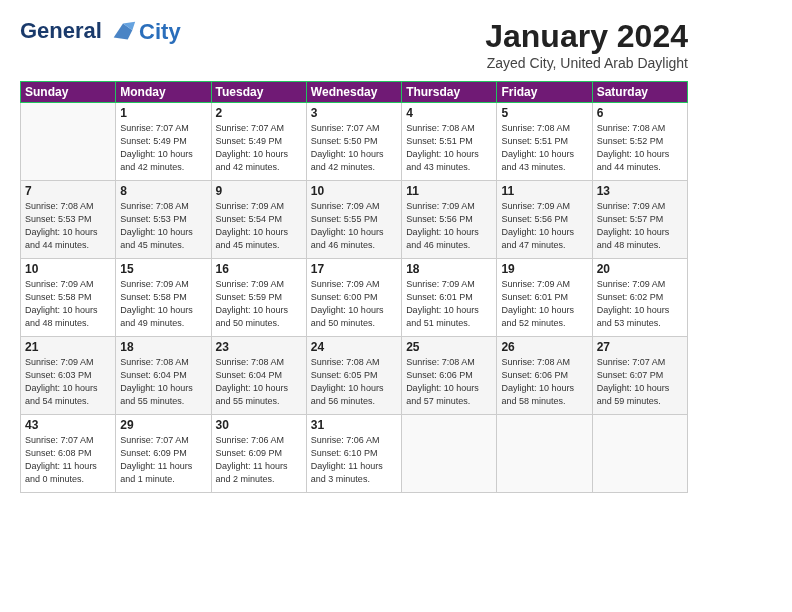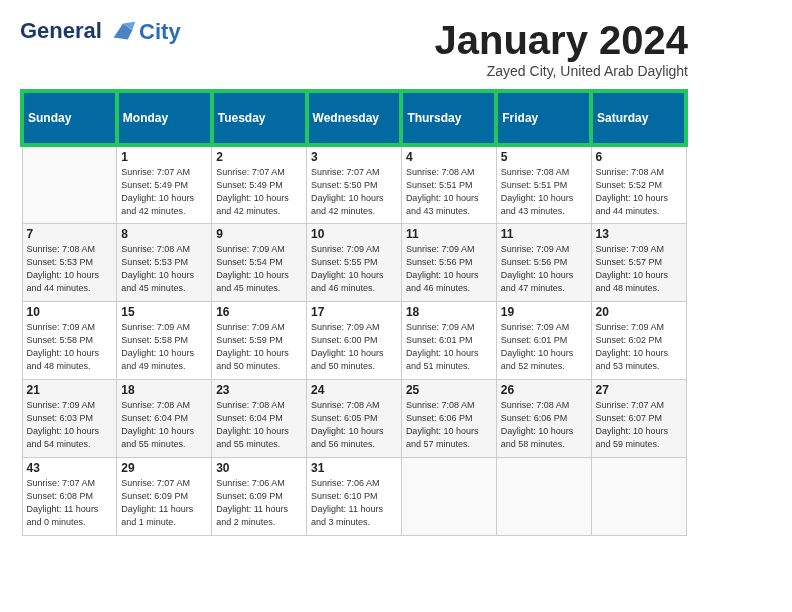--- a/index.html
+++ b/index.html
@@ -26,41 +26,41 @@
     }
     .logo-icon {
       width: 28px;
       height: 28px;
       margin-left: 2px;
     }
     .title-area {
       text-align: right;
     }
     .month-title {
-      font-size: 40px;
+      font-size: 32px;
       font-weight: bold;
       color: #222;
     }
     .subtitle {
       font-size: 14px;
       color: #444;
     }
     table {
       width: 100%;
       border-collapse: collapse;
       table-layout: fixed;
     }
     thead tr th {
-      background-color: #0369a1;
+      background-color: #701a75;
       color: #fff;
       font-size: 12px;
       font-weight: bold;
-      padding: 18px 4px;
+      padding: 3px 4px;
       text-align: left;
-      border: 4px solid #22c55e;
+      border: 1px solid #22c55e;
     }
     tbody tr td {
       vertical-align: top;
       border: 1px solid #ccc;
       padding: 3px 4px;
       font-size: 9.5px;
       color: #222;
       height: 78px;
       background: #fff;
     }

